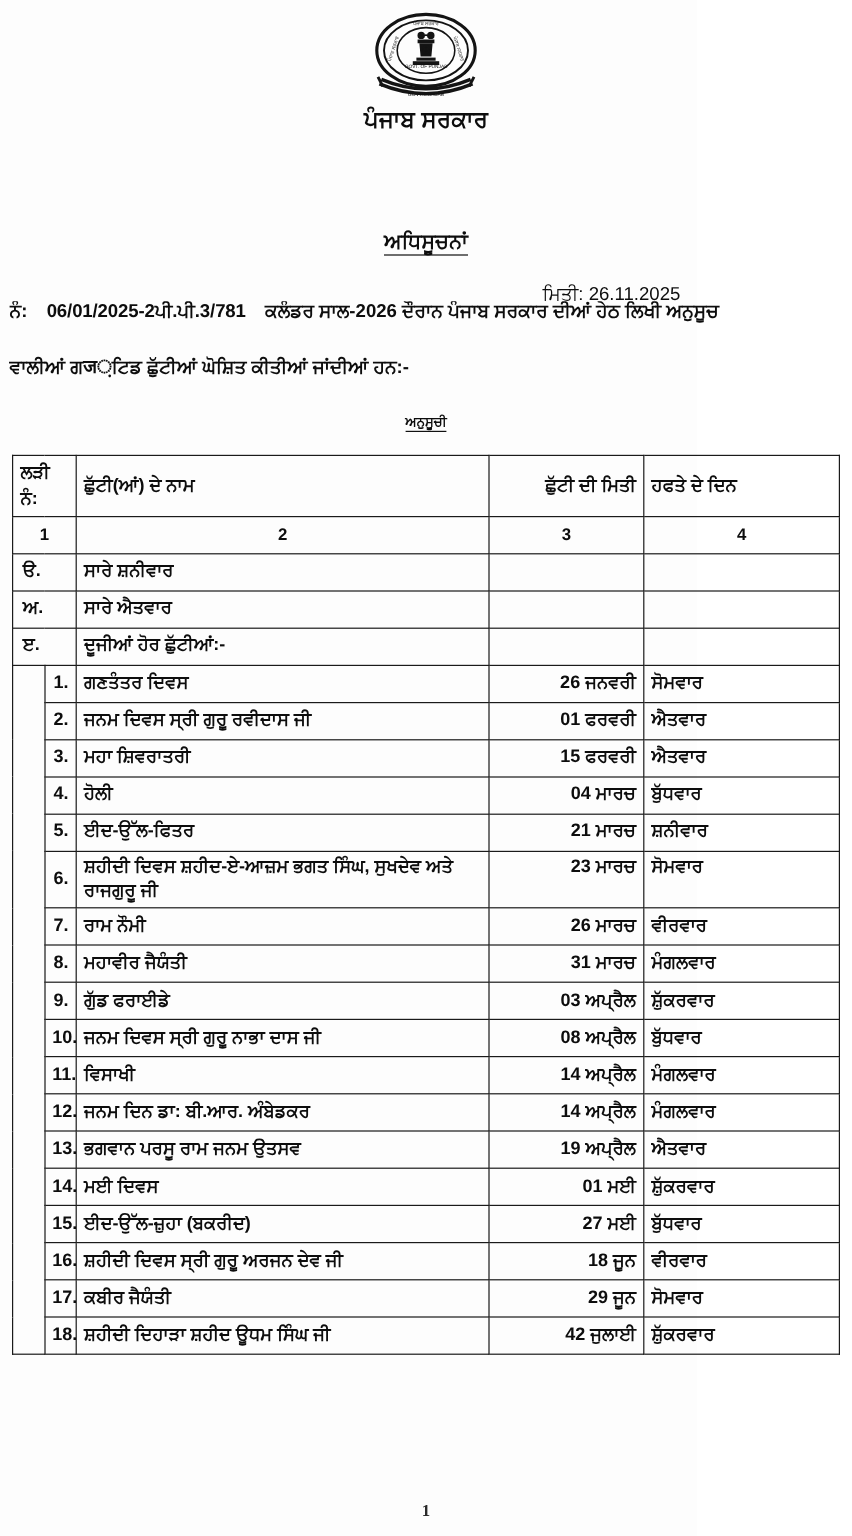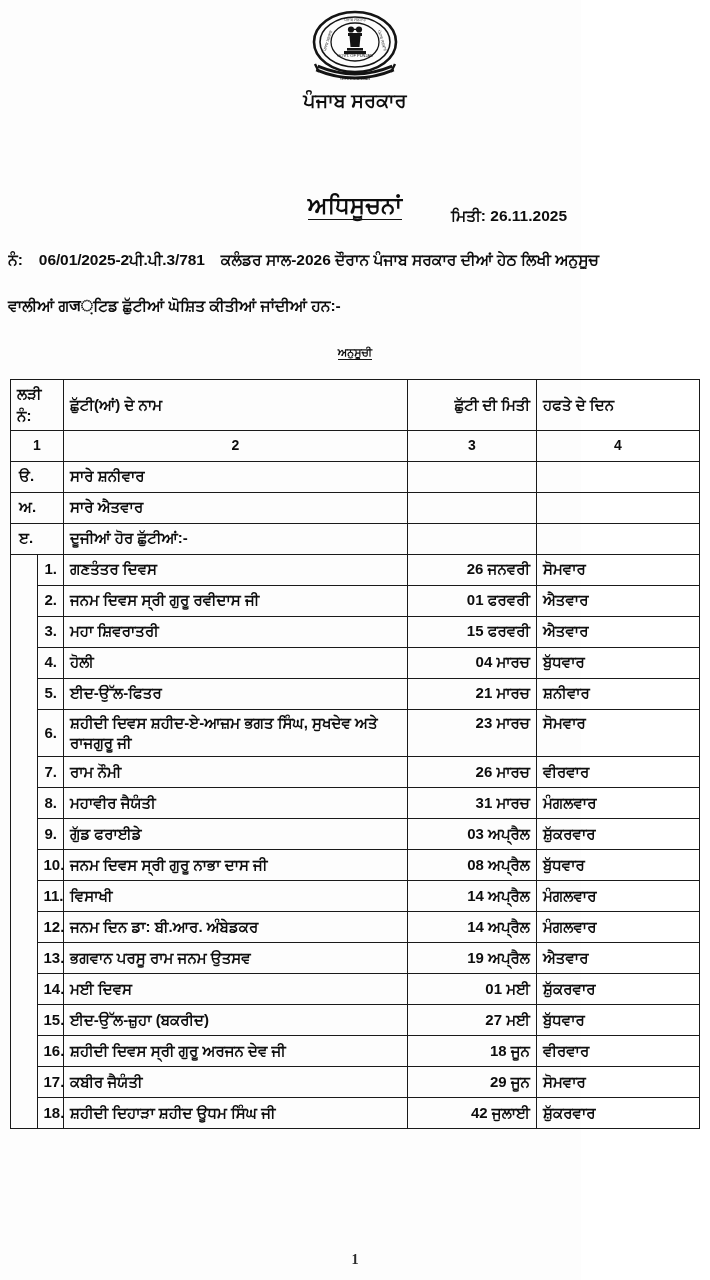--- a/index.html
+++ b/index.html
@@ -42,32 +42,32 @@
     position: absolute;
     left: 0;
     width: 710px;
     text-align: center;
     font-weight: 700;
     letter-spacing: .2px;
   }
   .hdr-govt   { top: 90px;  font-size: 19px; }
   .hdr-dept   { top: 124px; font-size: 19px; }
   .hdr-branch { top: 158px; font-size: 17px; }
-  .hdr-notif  { top: 192px; font-size: 23px; }
+  .hdr-notif  { top: 192px; font-size: 17px; }
   .hdr-notif span {
     border-bottom: 1.6px solid #111;
     padding-bottom: 1px;
   }
 
   .memo-date {
     position: absolute;
-    top: 207px;
+    top: 237px;
     right: 14px;
     font-size: 15.5px;
-    font-weight: 700;
+    font-weight: 400;
   }
 
   .notif-line {
     position: absolute;
     top: 251px;
     left: 8px;
     width: 730px;
     font-size: 15.5px;
     font-weight: 700;
     white-space: nowrap;

